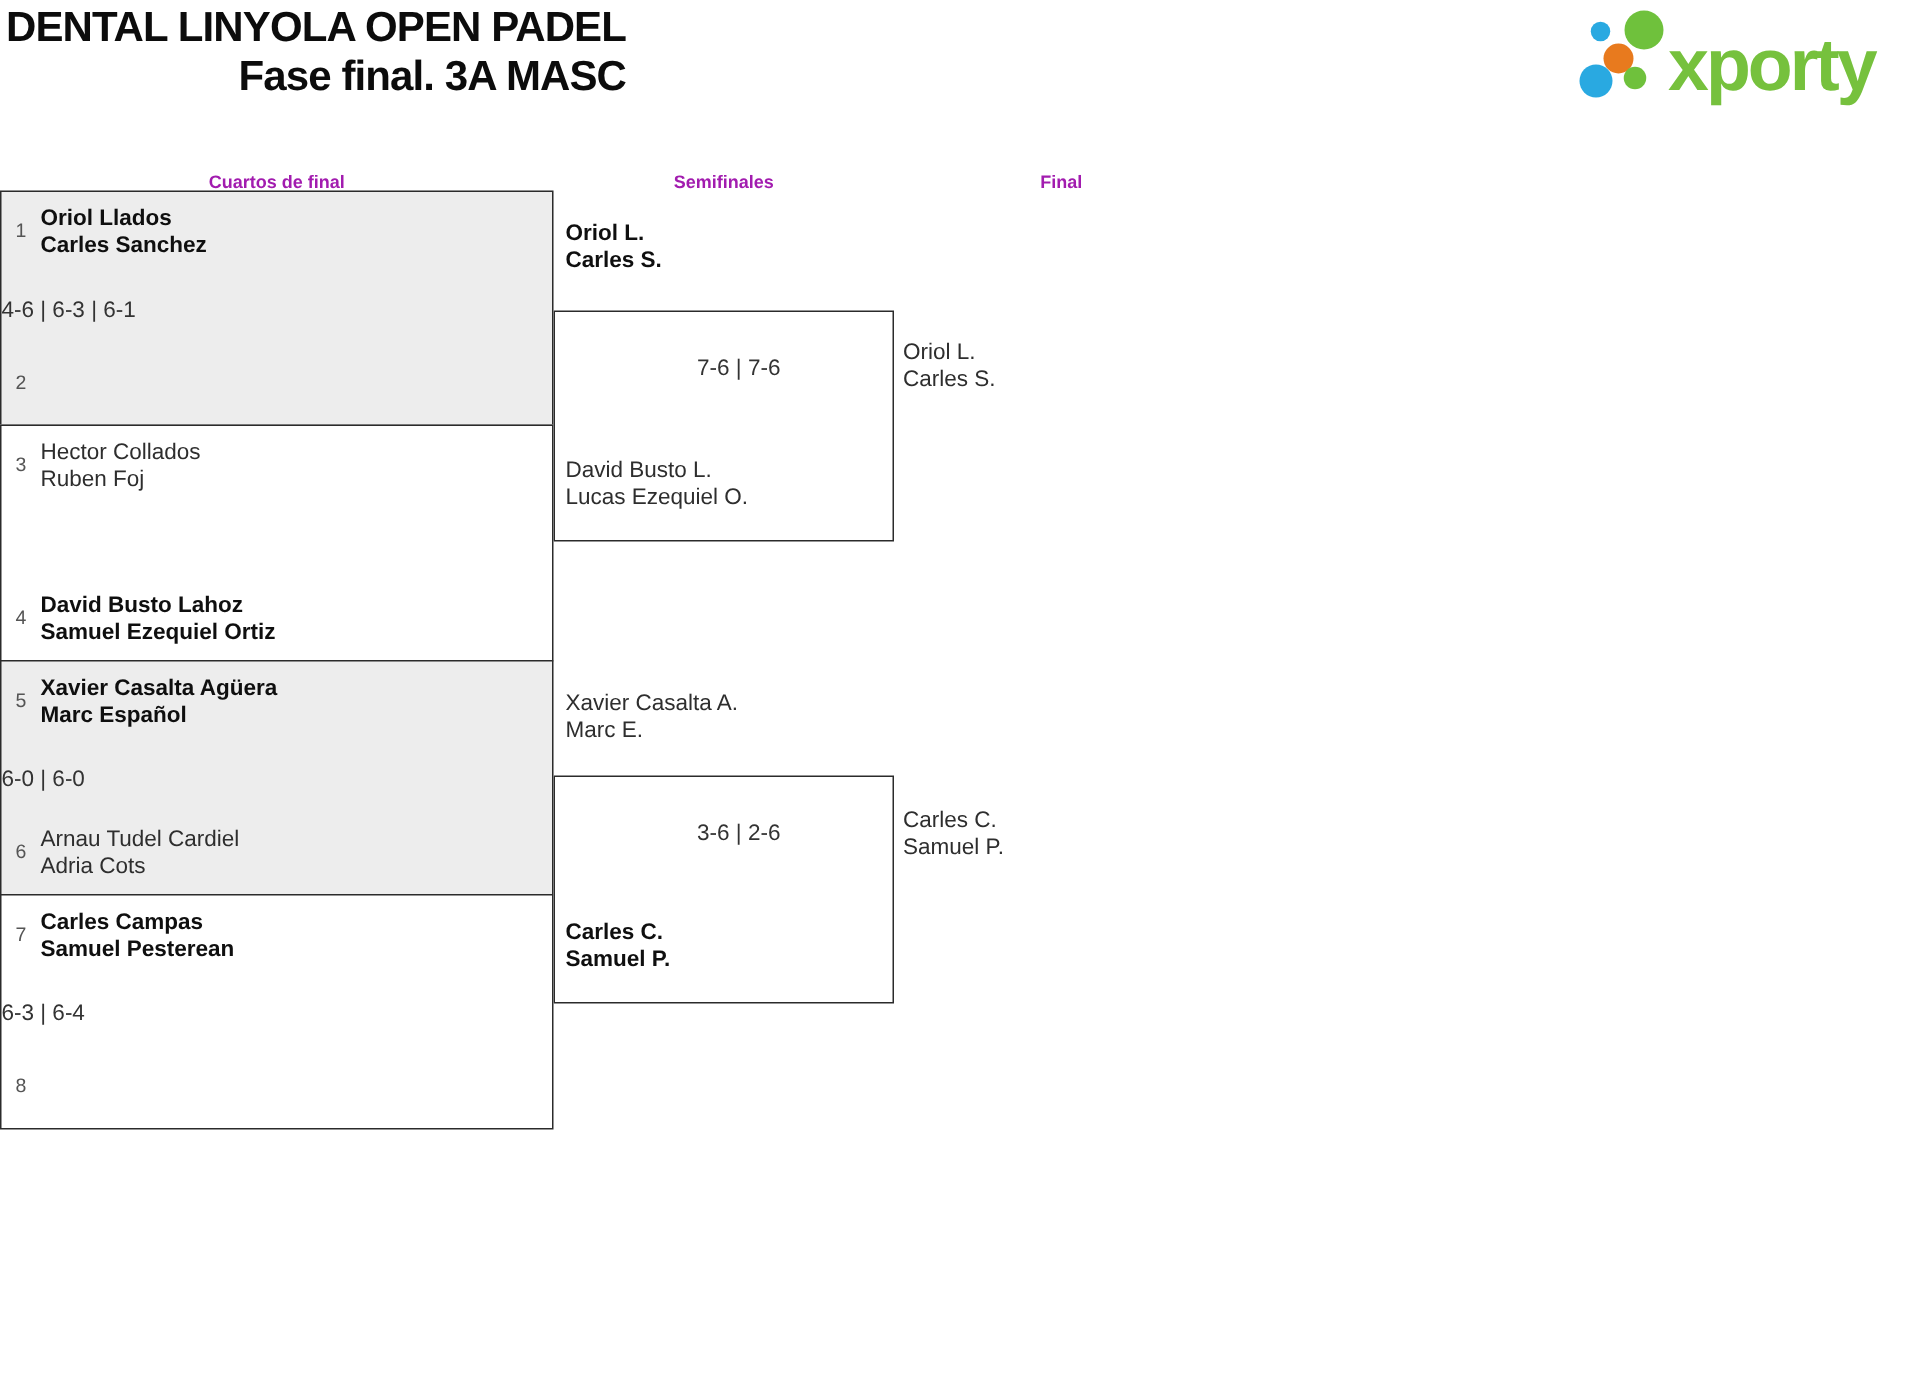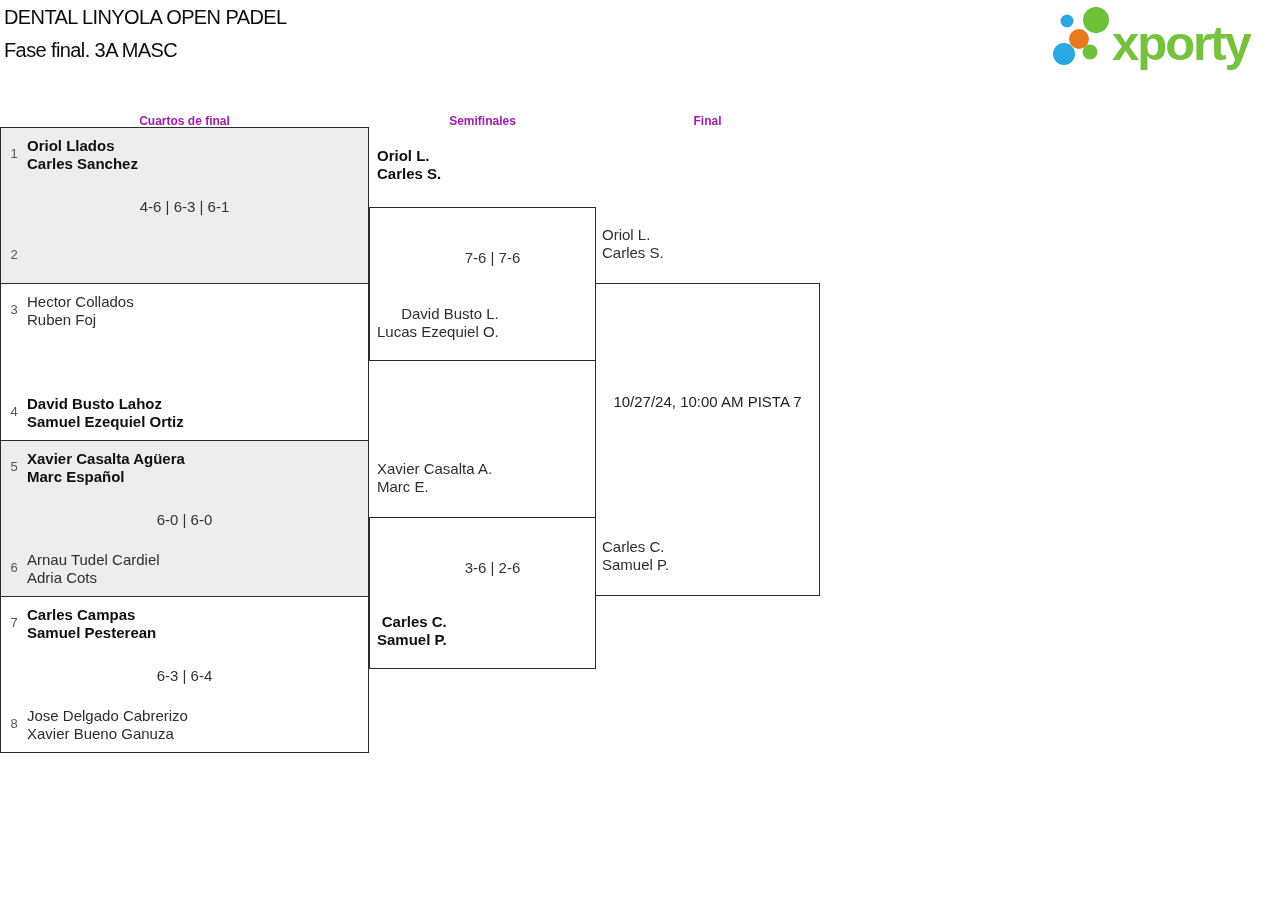--- a/index.html
+++ b/index.html
@@ -1,21 +1,21 @@
 <!DOCTYPE html>
 <html><head>
 <meta charset="utf-8">
 <style>
   html,body{margin:0;padding:0;background:#fff;}
   .page{position:relative;width:1280px;height:916px;background:#fff;
         font-family:"Liberation Sans",sans-serif;overflow:hidden;}
 
   
   .titles{position:absolute;left:4px;top:1px;}
-  .titles .line{font-size:20px;line-height:33px;font-weight:400;color:#0c0c0c;letter-spacing:-0.6px;}
+  .titles .line{font-size:28px;line-height:33px;font-weight:700;color:#0c0c0c;letter-spacing:-0.6px;text-align:right;}
 
   
   .logo{position:absolute;left:1048px;top:5px;display:block;text-decoration:none;}
   .logo text{font-family:"Liberation Sans",sans-serif;font-weight:700;font-size:49px;letter-spacing:-2px;}
 
   
   .col-head{position:absolute;top:114px;text-align:center;font-size:12px;font-weight:700;color:#a21caf;}
 
   
   .box{position:absolute;box-sizing:border-box;border:1px solid #2b2b2b;background:#fff;}
@@ -29,30 +29,30 @@
 
   
   .players{font-size:15px;line-height:18px;color:#2e2e2e;}
   .players.winner{font-weight:700;color:#0f0f0f;}
   .score{font-size:15px;line-height:18px;color:#333;}
   .seed{position:absolute;width:16px;text-align:center;font-size:13px;line-height:18px;color:#555;}
 
   
   .team-top{position:absolute;left:26px;top:9px;}
   .seed-top{left:5px;top:17px;}
-  .qf-score{position:absolute;left:0;right:0;top:70px;text-align:center;}
+  .qf-score{position:absolute;left:0;right:0;top:70px;}
   .team-bot{position:absolute;left:26px;bottom:9px;}
   .seed-bot{left:5px;bottom:19px;}
 
   
   .sf-box{left:369px;width:227px;}
   .sfA{top:207px;height:154px;}
   .sfB{top:517px;height:152px;}
-  .sf-score{position:absolute;left:0;right:0;top:41px;text-align:center;padding-left:20px;}
-  .sf-team2{position:absolute;left:7px;bottom:19px;text-align:right;}
+  .sf-score{position:absolute;left:0;right:0;top:29px;text-align:center;padding-left:20px;}
+  .sf-team2{position:absolute;left:7px;bottom:19px;}
 
   
   .final-box{left:595px;top:283px;width:225px;height:313px;}
   .schedule{position:absolute;left:0;right:0;top:109px;text-align:center;font-size:15px;line-height:18px;color:#222;}
 
   
   .free{position:absolute;}
 </style>
 </head>
 <body>
@@ -117,24 +117,20 @@
   </div>
 
   <div class="box qf-box qf3">
     <div class="seed seed-top">7</div>
     <div class="players team-top winner">
       <div>Carles Campas</div>
       <div>Samuel Pesterean</div>
     </div>
     <div class="score qf-score">6-3 | 6-4</div>
     <div class="seed seed-bot">8</div>
-    <div class="players team-bot">
-      <div>Jose Delgado Cabrerizo</div>
-      <div>Xavier Bueno Ganuza</div>
-    </div>
   </div>
 
   <div class="players free winner" style="left:377px;top:147px">
     <div>Oriol L.</div>
     <div>Carles S.</div>
   </div>
 
   <div class="box sf-box sfA">
     <div class="score sf-score">7-6 | 7-6</div>
     <div class="players sf-team2">
@@ -154,22 +150,19 @@
       <div>Carles C.</div>
       <div>Samuel P.</div>
     </div>
   </div>
 
   <div class="players free" style="left:602px;top:226px">
     <div>Oriol L.</div>
     <div>Carles S.</div>
   </div>
 
-  <div class="box final-box">
-    <div class="schedule">10/27/24, 10:00 AM PISTA 7</div>
-  </div>
 
   <div class="players free" style="left:602px;top:538px">
     <div>Carles C.</div>
     <div>Samuel P.</div>
   </div>
 
 </div>
 
 </body></html>

